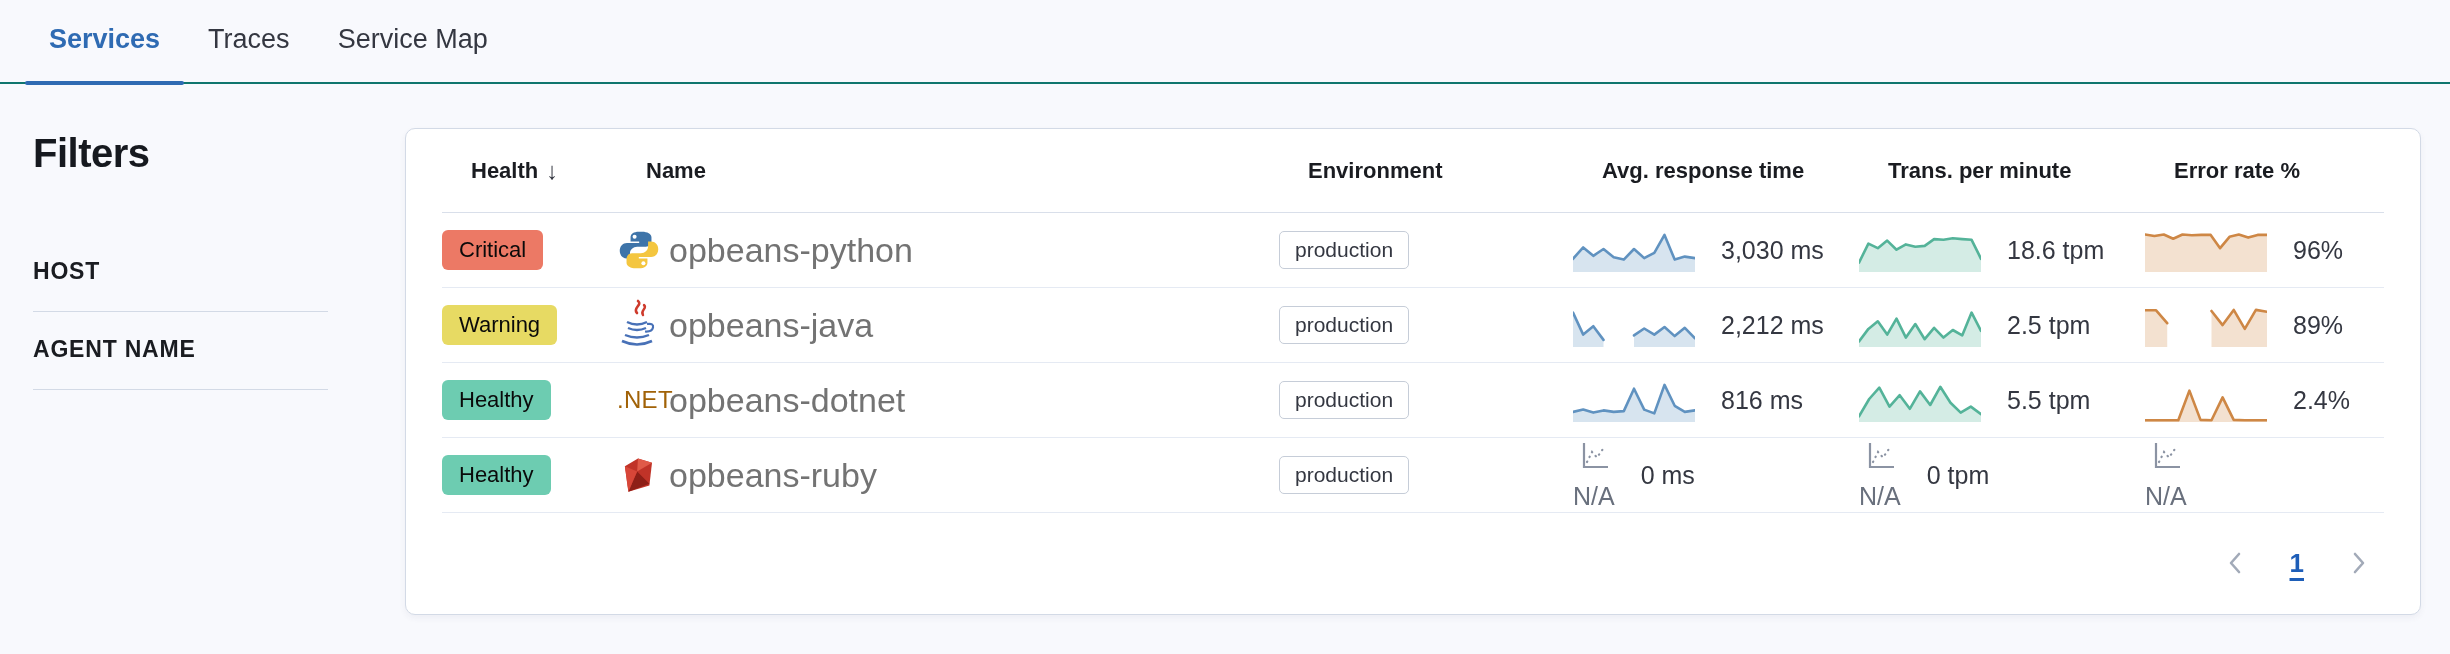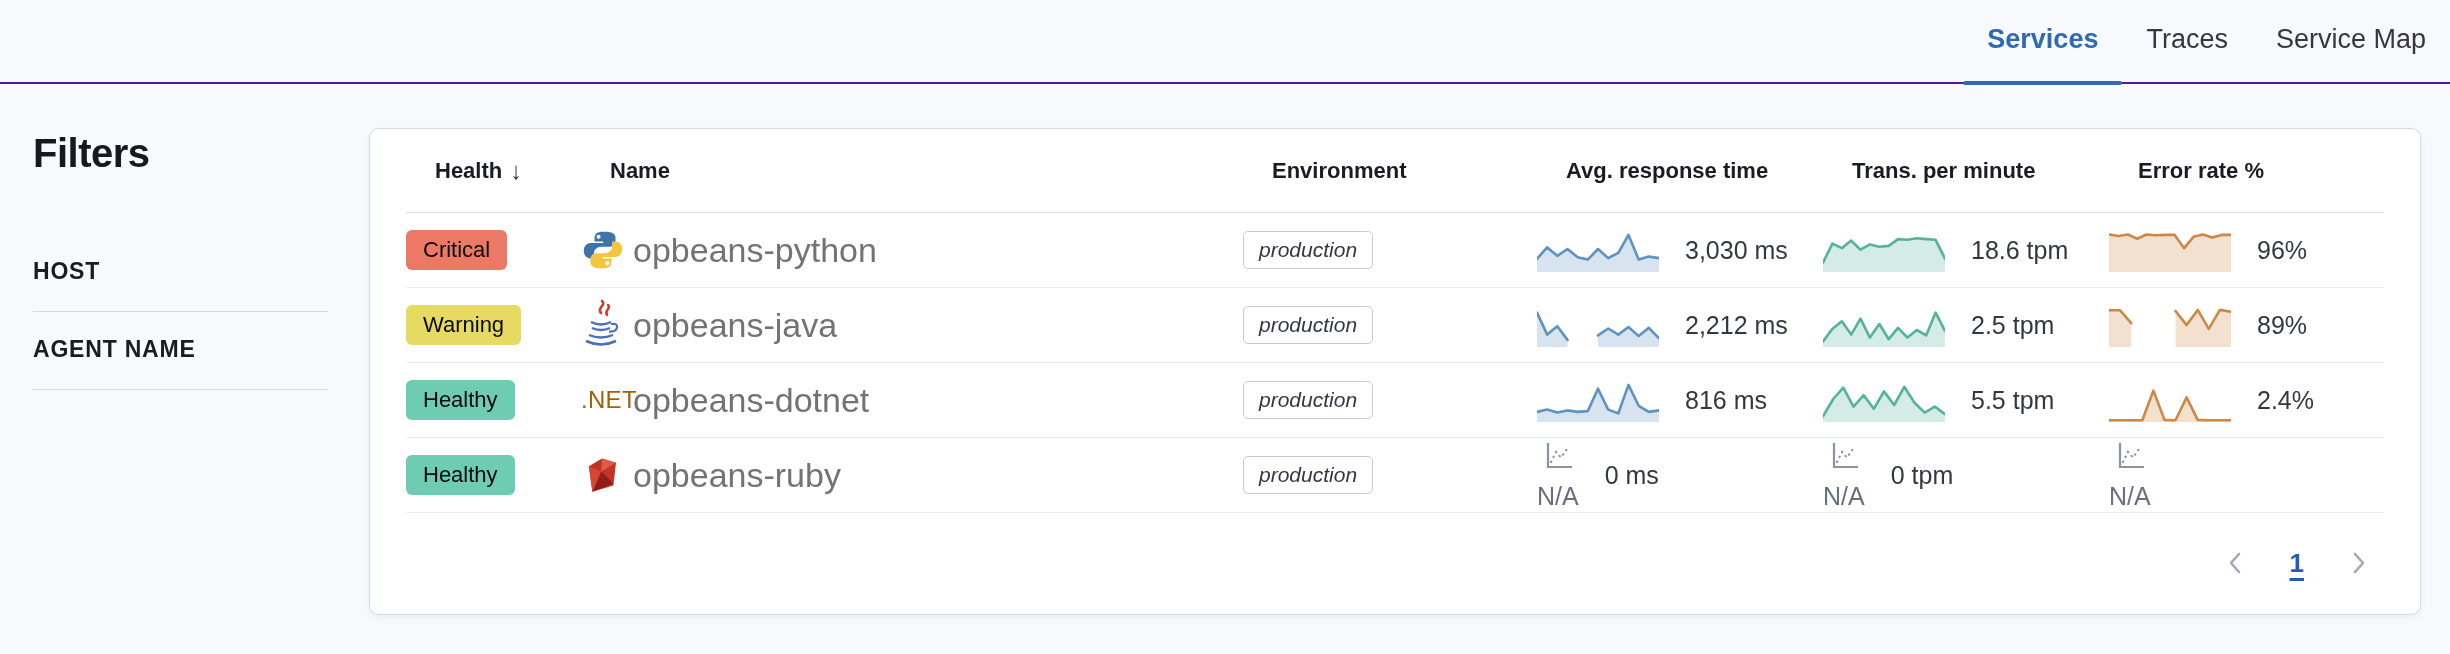--- a/index.html
+++ b/index.html
@@ -6,37 +6,36 @@
   html,body { margin:0; padding:0; }
   body {
     width:2450px; height:654px; overflow:hidden;
     background:#F8F9FD; color:#343741;
     font-family:"Liberation Sans", sans-serif;
   }
 
   
   .tabbar {
     display:flex; align-items:flex-end;
-    height:84px; padding-left:34px;
-    border-bottom:2px solid #4c1d95;
-    justify-content:flex-end;
+    height:84px; padding-left:25px;
+    border-bottom:2px solid #0f766e;
   }
   .tab {
     position:relative; cursor:pointer;
     font-size:27px; color:#343741;
     padding:0 24px 27px 24px;
   }
   .tab.active { color:#2F6BB3; font-weight:700; }
   .tab.active::after {
     content:""; position:absolute; left:0; right:0; bottom:-3px;
     height:4px; background:#2F6BB3; border-radius:2px;
   }
 
   
-  .layout { display:flex; align-items:flex-start; }
+  .layout { display:flex; align-items:flex-start;gap:36px; }
   .sidebar { width:369px; flex:none; padding:0 0 0 33px; }
   .sidebar h2 {
     margin:46px 0 58px 0; font-size:40px; line-height:46px;
     color:#16191F; letter-spacing:-0.5px; font-weight:700;
   }
   .filter-group {
     width:295px; padding:24px 0 26px 0;
     border-bottom:1px solid #D3DAE6;
     font-size:23px; font-weight:700; color:#1A1C21;
     letter-spacing:0.8px; cursor:pointer;
@@ -74,21 +73,21 @@
   .agent-icon { flex:none; width:52px; display:flex; align-items:center; justify-content:flex-start; }
   .agent-icon svg { display:block; }
   .dotnet-text { color:#a16207; font-size:24px; font-weight:500; letter-spacing:0.3px; }
   .name-link {
     font-size:34px; color:#737373; text-decoration:none; cursor:pointer;
   }
 
   .env-badge {
     display:inline-block; padding:6px 15px;
     background:#FFFFFF; border:1px solid #C6CDD8; border-radius:5px;
-    font-size:21px; color:#343741;font-style:italic;
+    font-size:21px; color:#343741;
   }
 
   .c-metric { display:flex; align-items:center; }
   .spark { flex:none; display:block; }
   .metric-value { margin-left:26px; font-size:25px; color:#343741; white-space:nowrap; }
   .na-wrap { display:flex; align-items:center; gap:10px; color:#69707D;flex-direction:column; }
   .na-label { font-size:25px; color:#69707D; }
 
   
   .pagination {

